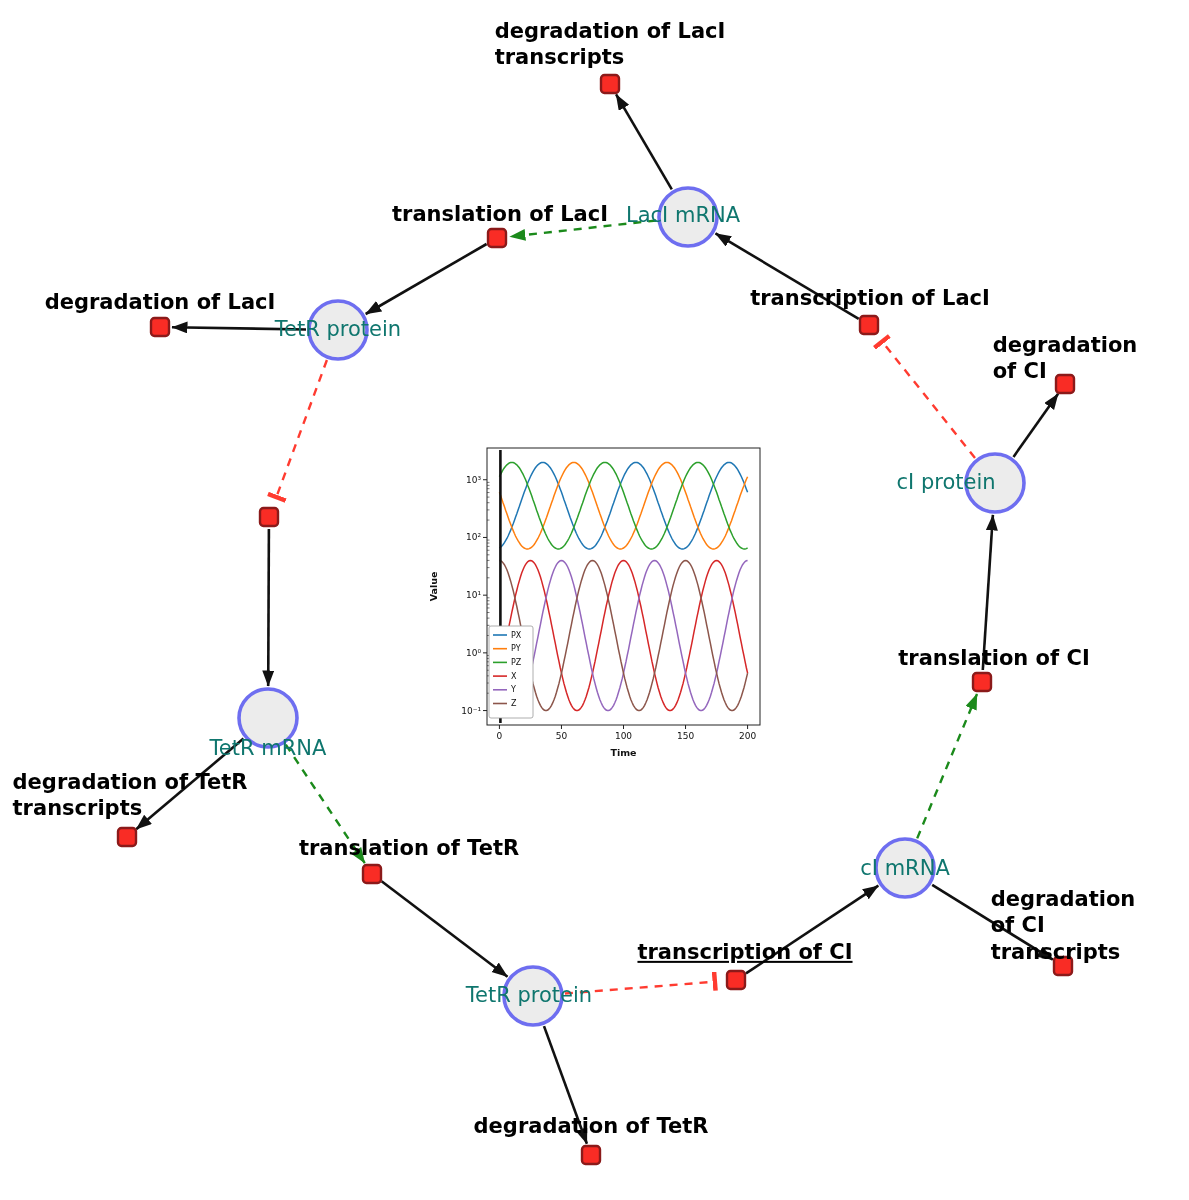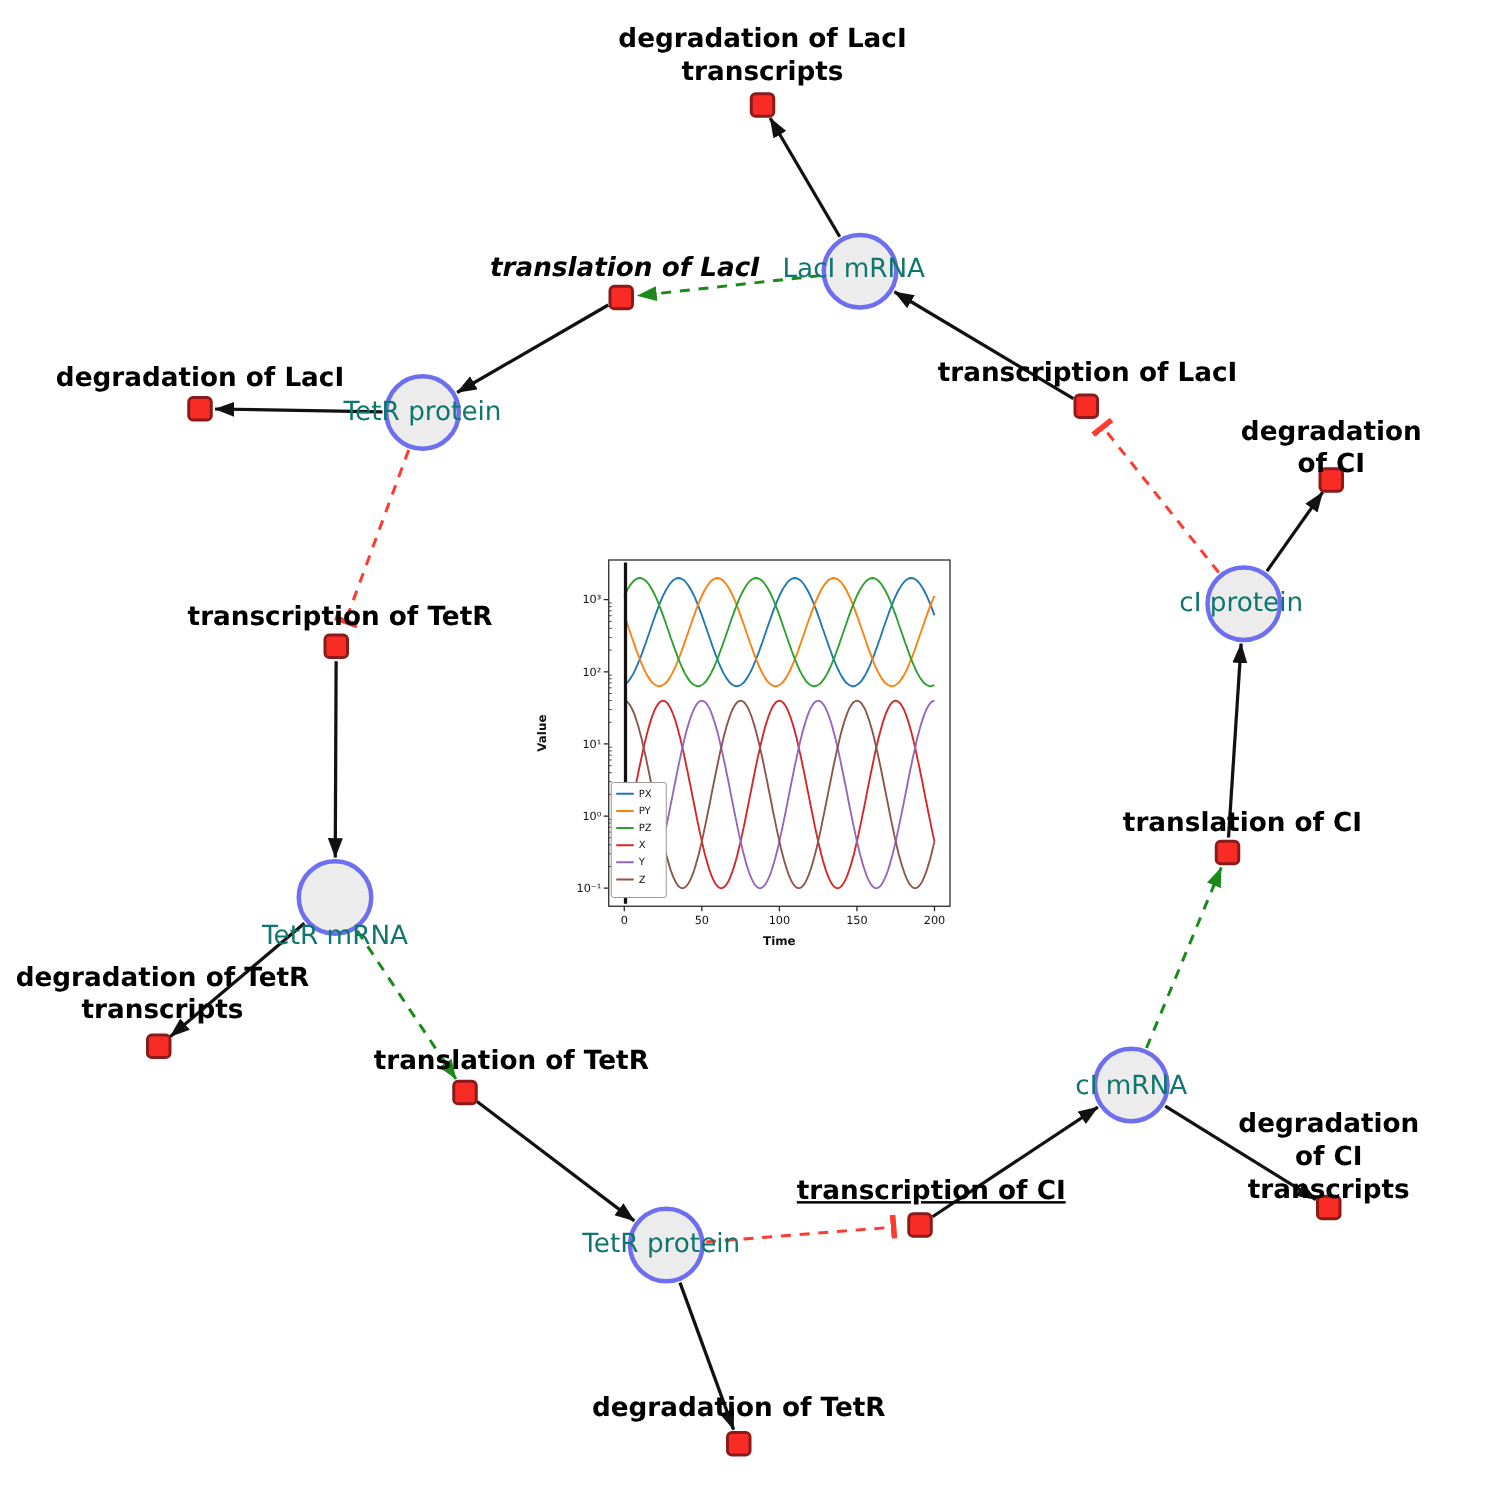--- a/index.html
+++ b/index.html
@@ -4,21 +4,21 @@
 <style>
   html,body{margin:0;padding:0}
   body{
     width:1189px;height:1200px;position:relative;overflow:hidden;
     background:#ffffff;font-family:"DejaVu Sans", sans-serif;
   }
   #network-svg{position:absolute;left:0;top:0}
   #labels{position:absolute;left:0;top:0;width:1189px;height:1200px;pointer-events:none}
   .node-label{
     position:absolute;transform:translate(-50%,-50%);
-    text-align:center;white-space:pre-line;line-height:1.25;
+    white-space:pre-line;line-height:1.25;
   }
   .species-label{font-size:21px;color:#0f766e;font-weight:400}
   .reaction-label{font-size:21px;color:#000;font-weight:700}
   .edge{fill:none}
   .edge-production,.edge-consumption{stroke:#111;stroke-width:2.6}
   .edge-modifier{stroke:#1b8a1b;stroke-width:2.4;stroke-dasharray:8 7}
   .edge-inhibition{stroke:#ff3b30;stroke-width:2.4;stroke-dasharray:8 7}
   .species-node{fill:#ececec;stroke:#6e6ef0;stroke-width:3.6}
   .reaction-node{fill:#f92c25;stroke:#8b1a1a;stroke-width:2.4}
   #chart-inset{position:absolute;left:425px;top:430px;width:350px;height:340px}
@@ -87,28 +87,27 @@
         <circle cx="995" cy="483" r="29" class="species-node"></circle>
       </g>
   </svg>
 
   <div id="labels">
       <div class="node-label species-label" style="left: 683px; top: 215px;">LacI mRNA</div>
       <div class="node-label species-label" style="left: 338px; top: 329px;">TetR protein</div>
       <div class="node-label species-label" style="left: 268px; top: 748px;">TetR mRNA</div>
       <div class="node-label species-label" style="left: 529px; top: 995px;">TetR protein</div>
       <div class="node-label species-label" style="left: 905px; top: 868px;">cI mRNA</div>
-      <div class="node-label species-label" style="left: 993px; top: 482px;">cI protein</div>
+      <div class="node-label species-label" style="left: 946px; top: 482px;">cI protein</div>
       <div class="node-label reaction-label" style="left: 610px; top: 44px;">degradation of LacI
 transcripts</div>
-      <div class="node-label reaction-label" style="left: 500px; top: 214px; font-style: italic;">translation of LacI</div>
+      <div class="node-label reaction-label" style="left: 500px; top: 214px;">translation of LacI</div>
       <div class="node-label reaction-label" style="left: 160px; top: 302px;">degradation of LacI</div>
       <div class="node-label reaction-label" style="left: 870px; top: 298px;">transcription of LacI</div>
       <div class="node-label reaction-label" style="left: 1065px; top: 358px;">degradation of CI</div>
-      <div class="node-label reaction-label" style="left: 272px; top: 493px;">transcription of TetR</div>
       <div class="node-label reaction-label" style="left: 994px; top: 658px;">translation of CI</div>
       <div class="node-label reaction-label" style="left: 130px; top: 795px;">degradation of TetR
 transcripts</div>
       <div class="node-label reaction-label" style="left: 373px; top: 848px; margin-left: 36px;">translation of TetR</div>
       <div class="node-label reaction-label" style="left: 745px; top: 952px; text-decoration: underline;">transcription of CI</div>
       <div class="node-label reaction-label" style="left: 1063px; top: 925px;">degradation of CI
 transcripts</div>
       <div class="node-label reaction-label" style="left: 591px; top: 1126px;">degradation of TetR</div>
     </div>
 

